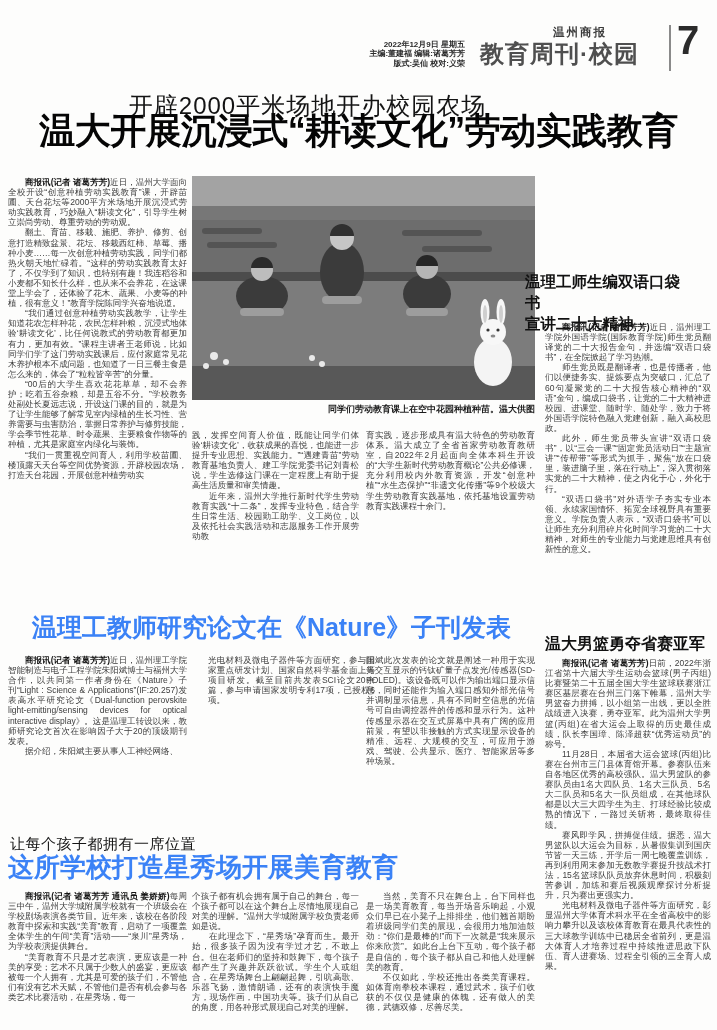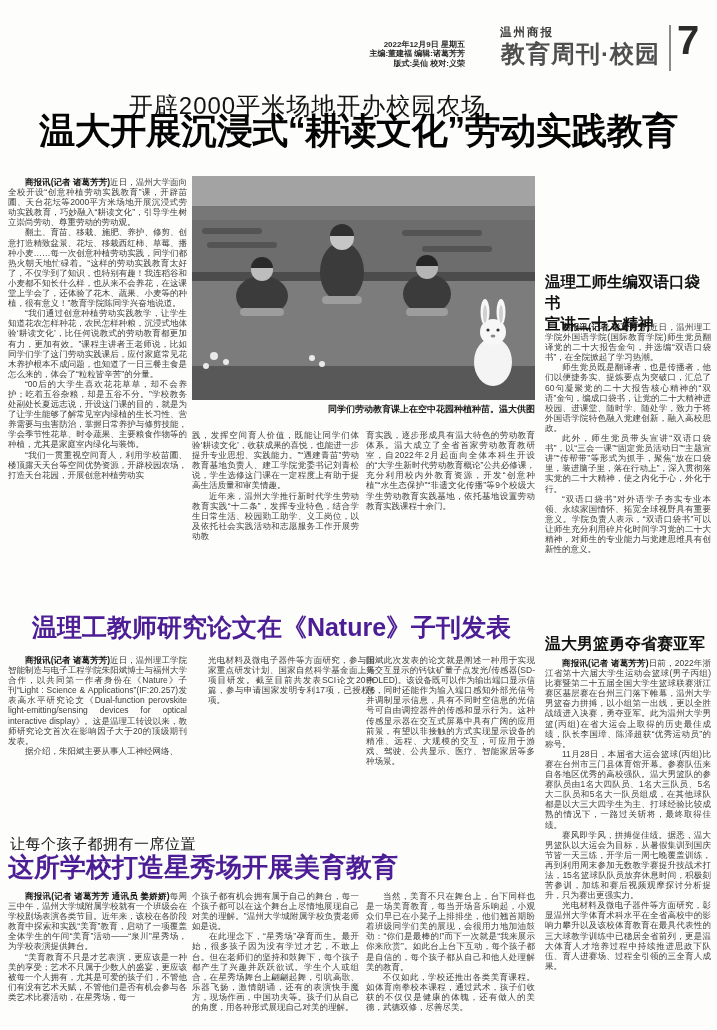--- a/index.html
+++ b/index.html
@@ -6,37 +6,37 @@
   #page{
     position:relative;width:717px;height:1030px;background:#fdfdfc;
     overflow:hidden;margin:0 auto;
     font-family:"Liberation Sans","DejaVu Sans",sans-serif;
     -webkit-font-smoothing:antialiased;
   }
   .abs{position:absolute;}
   
   .hdr-info{top:40px;left:300px;width:165px;text-align:right;
     font-size:8px;line-height:9.4px;font-weight:700;color:#2b2b2b;}
-  .hdr-paper{top:25px;left:500px;width:160px;text-align:left;
+  .hdr-paper{top:25px;left:500px;width:160px;text-align:center;
     font-size:11.5px;font-weight:700;color:#3a3a3a;letter-spacing:2px;}
-  .hdr-section{top:38px;left:480px;width:180px;text-align:right;
+  .hdr-section{top:38px;left:480px;width:180px;text-align:left;
     font-size:24px;font-weight:700;color:#4f4f4f;letter-spacing:1px;}
   .hdr-bar{top:25px;left:669px;width:2px;height:46px;background:#8a8a8a;}
   .hdr-num{top:20px;left:677px;font-size:40px;font-weight:700;color:#2b2b2b;line-height:1;}
   
   .kicker{font-weight:400;color:#141414;}
   .lead-kicker{top:90px;left:0;width:615px;text-align:center;font-size:24px;letter-spacing:1px;}
   .lead-headline{top:108px;left:2px;width:713px;text-align:center;
     font-size:36px;font-weight:900;color:#050505;letter-spacing:-0.5px;line-height:1.3;}
-  .sec-title{font-weight:900;color:#4c1d95;}
+  .sec-title{font-weight:900;color:#3b82f6;}
   .nature-title{top:611px;left:8px;width:527px;text-align:center;font-size:25px;}
   .arts-kicker{top:835px;left:10px;font-size:15px;letter-spacing:0.5px;}
   .arts-title{top:850px;left:8px;font-size:26px;}
   .side-title{font-weight:800;color:#111;}
-  .pocket-title{top:271px;left:545px;width:166px;font-size:15.5px;line-height:21px;}
+  .pocket-title{top:271px;left:525px;width:166px;font-size:15.5px;line-height:21px;}
   .bball-title{top:634px;left:545px;width:166px;font-size:16px;}
   
   .bt{font-size:8.5px;line-height:10.1px;text-align:justify;color:#3d3d3d;overflow:hidden;}
   .bt p{margin:0;text-indent:17px;}
   .bt p.cont{text-indent:0;}
   .bt b{color:#161616;}
   .c-lead1{top:177px;left:8px;width:179px;height:433px;}
   .c-lead2{top:430px;left:192px;width:167px;height:172px;}
   .c-lead3{top:430px;left:366px;width:169px;height:172px;}
   .c-pocket{top:322px;left:545px;width:166px;height:286px;}

